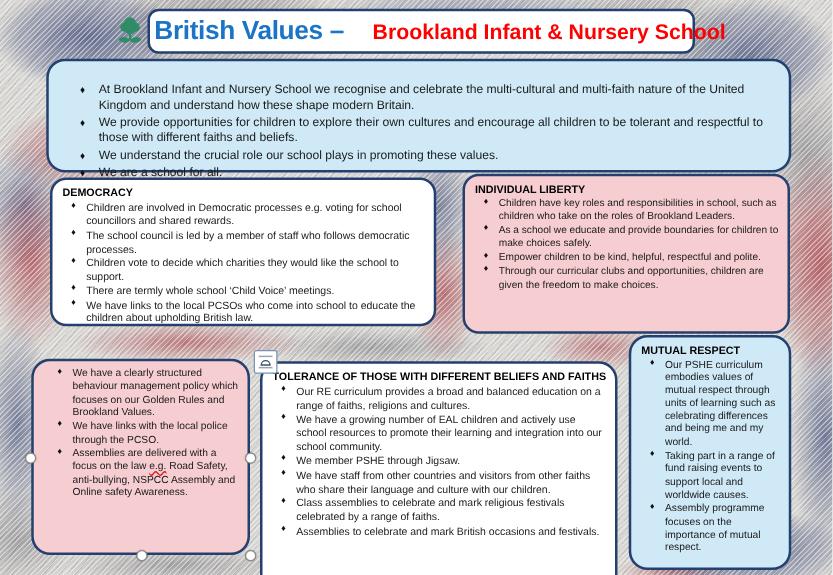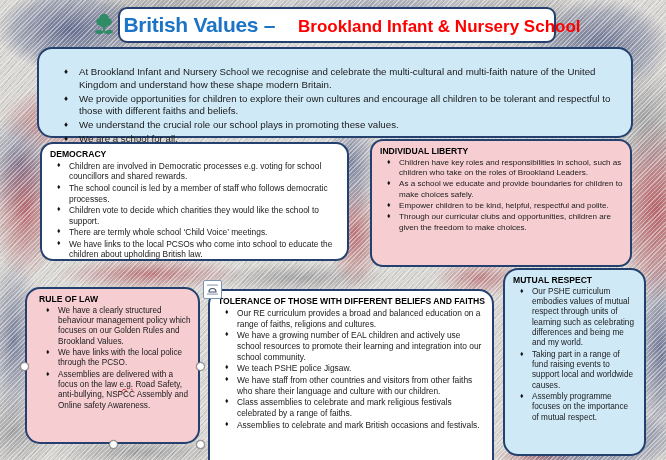--- a/index.html
+++ b/index.html
@@ -54,21 +54,21 @@
   .tbox li{position:relative;margin:0 0 1px 0;}
   .tbox li::before{content:"\2666";position:absolute;left:-12px;top:0;font-size:7px;color:#111;}
   .intro{left:37px;top:47px;width:596px;height:91px;background:#cfe9f7;border-radius:15px;
          font-size:9.7px;line-height:1.32;padding:17px 10px;}
   .intro ul{padding-left:30px;}
   .intro li::before{left:-15px;font-size:8px;top:1px;}
   .democracy{left:28px;top:142px;width:309px;height:119px;background:#fff;font-size:8.4px;line-height:1.26;margin-left:12px;}
   .liberty{left:370px;top:139px;width:262px;height:128px;background:#f6ced2;font-size:8.1px;line-height:1.27;}
   .rule{left:25px;top:287px;width:175px;height:157px;background:#f6ced2;font-size:8.2px;line-height:1.26;border-radius:15px;padding-left:10px;}
   .tolerance{left:208px;top:289px;width:286px;height:214px;background:#fff;font-size:8.4px;line-height:1.27;border-radius:15px;}
-  .respect{left:503px;top:268px;width:143px;height:188px;background:#cfe9f7;font-size:8.2px;line-height:1.26;border-radius:15px;}
+  .respect{left:503px;top:268px;width:130px;height:188px;background:#cfe9f7;font-size:8.2px;line-height:1.26;border-radius:15px;}
   .misspell{text-decoration:underline wavy #e02020 1px;text-underline-offset:1px;}
   .handle{
     position:absolute;width:7px;height:7px;background:#fff;
     border:1px solid #8d8d8d;border-radius:50%;box-shadow:0 0 1px rgba(0,0,0,0.45);
     z-index:5;
   }
   .layout-btn{
     position:absolute;left:203px;top:280px;width:17px;height:17px;
     background:#fff;border:1px solid #7a93b5;border-radius:2px;
     display:flex;align-items:center;justify-content:center;z-index:6;
@@ -118,34 +118,33 @@
     <h3>INDIVIDUAL LIBERTY</h3>
     <ul>
         <li>Children have key roles and responsibilities in school, such as children who take on the roles of Brookland Leaders.</li>
         <li>As a school we educate and provide boundaries for children to make choices safely.</li>
         <li>Empower children to be kind, helpful, respectful and polite.</li>
         <li>Through our curricular clubs and opportunities, children are given the freedom to make choices.</li>
       </ul>
   </div>
 
   <div class="tbox rule">
-    <h3>RULE OF LAW</h3>
     <ul>
         <li>We have a clearly structured behaviour management policy which focuses on our Golden Rules and Brookland Values.</li>
         <li>We have links with the local police through the PCSO.</li>
         <li>Assemblies are delivered with a focus on the law <span class="misspell">e.g.</span> Road Safety, anti-bullying, NSPCC Assembly and Online safety Awareness.</li>
       </ul>
   </div>
 
   <div class="tbox tolerance">
     <h3>TOLERANCE OF THOSE WITH DIFFERENT BELIEFS AND FAITHS</h3>
     <ul>
         <li>Our RE curriculum provides a broad and balanced education on a range of faiths, religions and cultures.</li>
         <li>We have a growing number of EAL children and actively use school resources to promote their learning and integration into our school community.</li>
-        <li>We teach PSHE police Jigsaw.</li>
+        <li>We member PSHE through Jigsaw.</li>
         <li>We have staff from other countries and visitors from other faiths who share their language and culture with our children.</li>
         <li>Class assemblies to celebrate and mark religious festivals celebrated by a range of faiths.</li>
         <li>Assemblies to celebrate and mark British occasions and festivals.</li>
       </ul>
   </div>
 
   <div class="tbox respect">
     <h3>MUTUAL RESPECT</h3>
     <ul>
         <li>Our PSHE curriculum embodies values of mutual respect through units of learning such as celebrating differences and being me and my world.</li>

